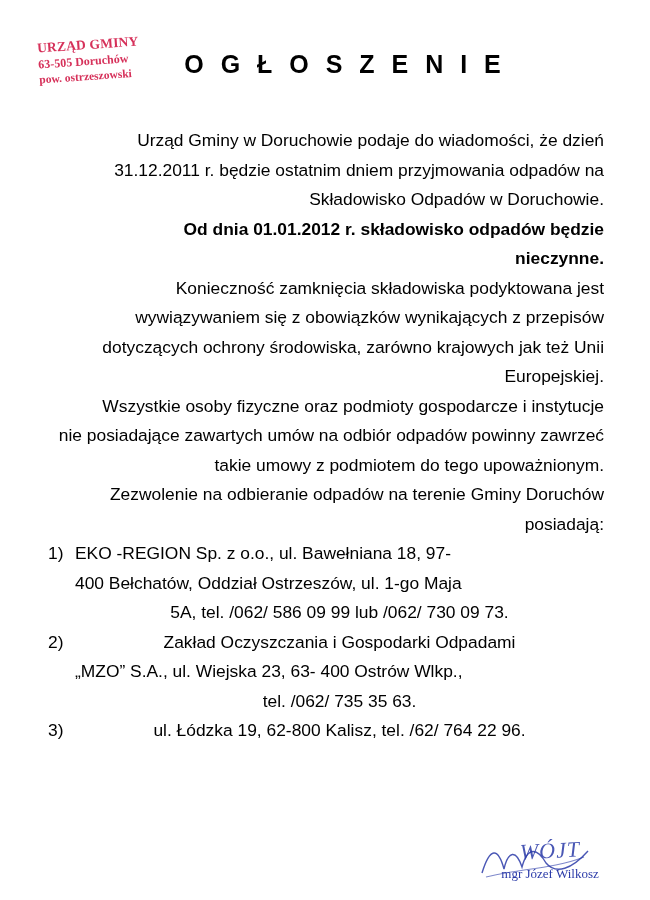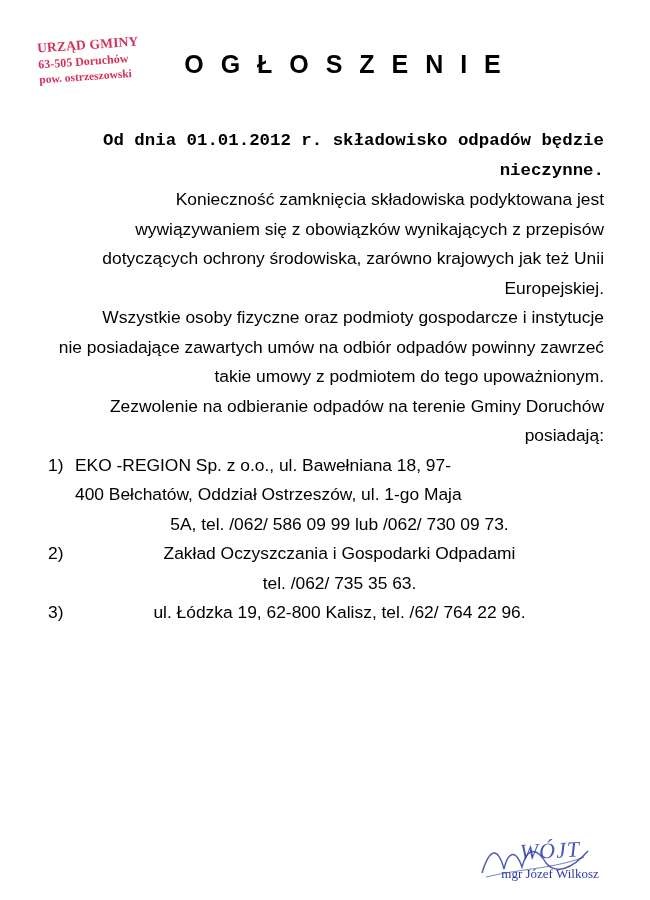--- a/index.html
+++ b/index.html
@@ -74,21 +74,20 @@
     margin: 0;
     text-align: justify;
     text-justify: inter-word;
   }
   p.indent {
     text-indent: 44px;
     text-align: right;
   }
   p.bold {
     font-weight: bold;
-    font-family: Liberation Mono, monospace;
   }
   .nojust {
     text-align: left;
   }
   
   .list {
     margin-top: 0;
   }
   .list-item {
     display: flex;
@@ -149,40 +148,42 @@
   <div class="stamp">
     <div class="l1">URZĄD GMINY</div>
     <div class="l2">63-505 Doruchów</div>
     <div class="l3">pow. ostrzeszowski</div>
   </div>
 
   <div class="title">O G Ł O S Z E N I E</div>
 
   <div class="content">
 
+    <p class="indent">Urząd Gminy w Doruchowie podaje do wiadomości, że dzień 31.12.2011 r. będzie ostatnim dniem przyjmowania odpadów na Składowisko Odpadów w Doruchowie.</p>
     <p class="indent bold">Od dnia 01.01.2012 r. składowisko odpadów będzie nieczynne.</p>
     <p class="indent">Konieczność zamknięcia składowiska podyktowana jest wywiązywaniem się z obowiązków wynikających z przepisów dotyczących ochrony środowiska, zarówno krajowych jak też Unii Europejskiej.</p>
     <p class="indent">Wszystkie osoby fizyczne oraz podmioty gospodarcze i instytucje nie posiadające  zawartych umów na odbiór odpadów powinny zawrzeć takie umowy z podmiotem do tego upoważnionym.</p>
     <p class="indent nojust">Zezwolenie na odbieranie odpadów na terenie Gminy Doruchów posiadają:</p>
 
     <div class="list">
 
       <div class="list-item">
         <span class="num">1)</span>
         <span class="txt">
           <span class="ln sp">EKO -REGION Sp. z o.o., ul. Bawełniana 18, 97-</span>
           <span class="ln sp">400 Bełchatów, Oddział Ostrzeszów,  ul. 1-go Maja</span>
           <span class="ln">5A, tel. /062/ 586 09 99 lub /062/ 730 09 73.</span>
         </span>
       </div>
 
       <div class="list-item">
         <span class="num">2)</span>
         <span class="txt">
           <span class="ln">Zakład Oczyszczania i Gospodarki Odpadami</span>
+          <span class="ln sp">„MZO” S.A., ul. Wiejska 23, 63-  400 Ostrów Wlkp.,</span>
           <span class="ln">tel. /062/  735 35 63.</span>
         </span>
       </div>
 
       <div class="list-item">
         <span class="num">3)</span>
         <span class="txt">
           <span class="ln">ul. Łódzka 19, 62-800 Kalisz, tel. /62/ 764 22 96.</span>
         </span>
       </div>

